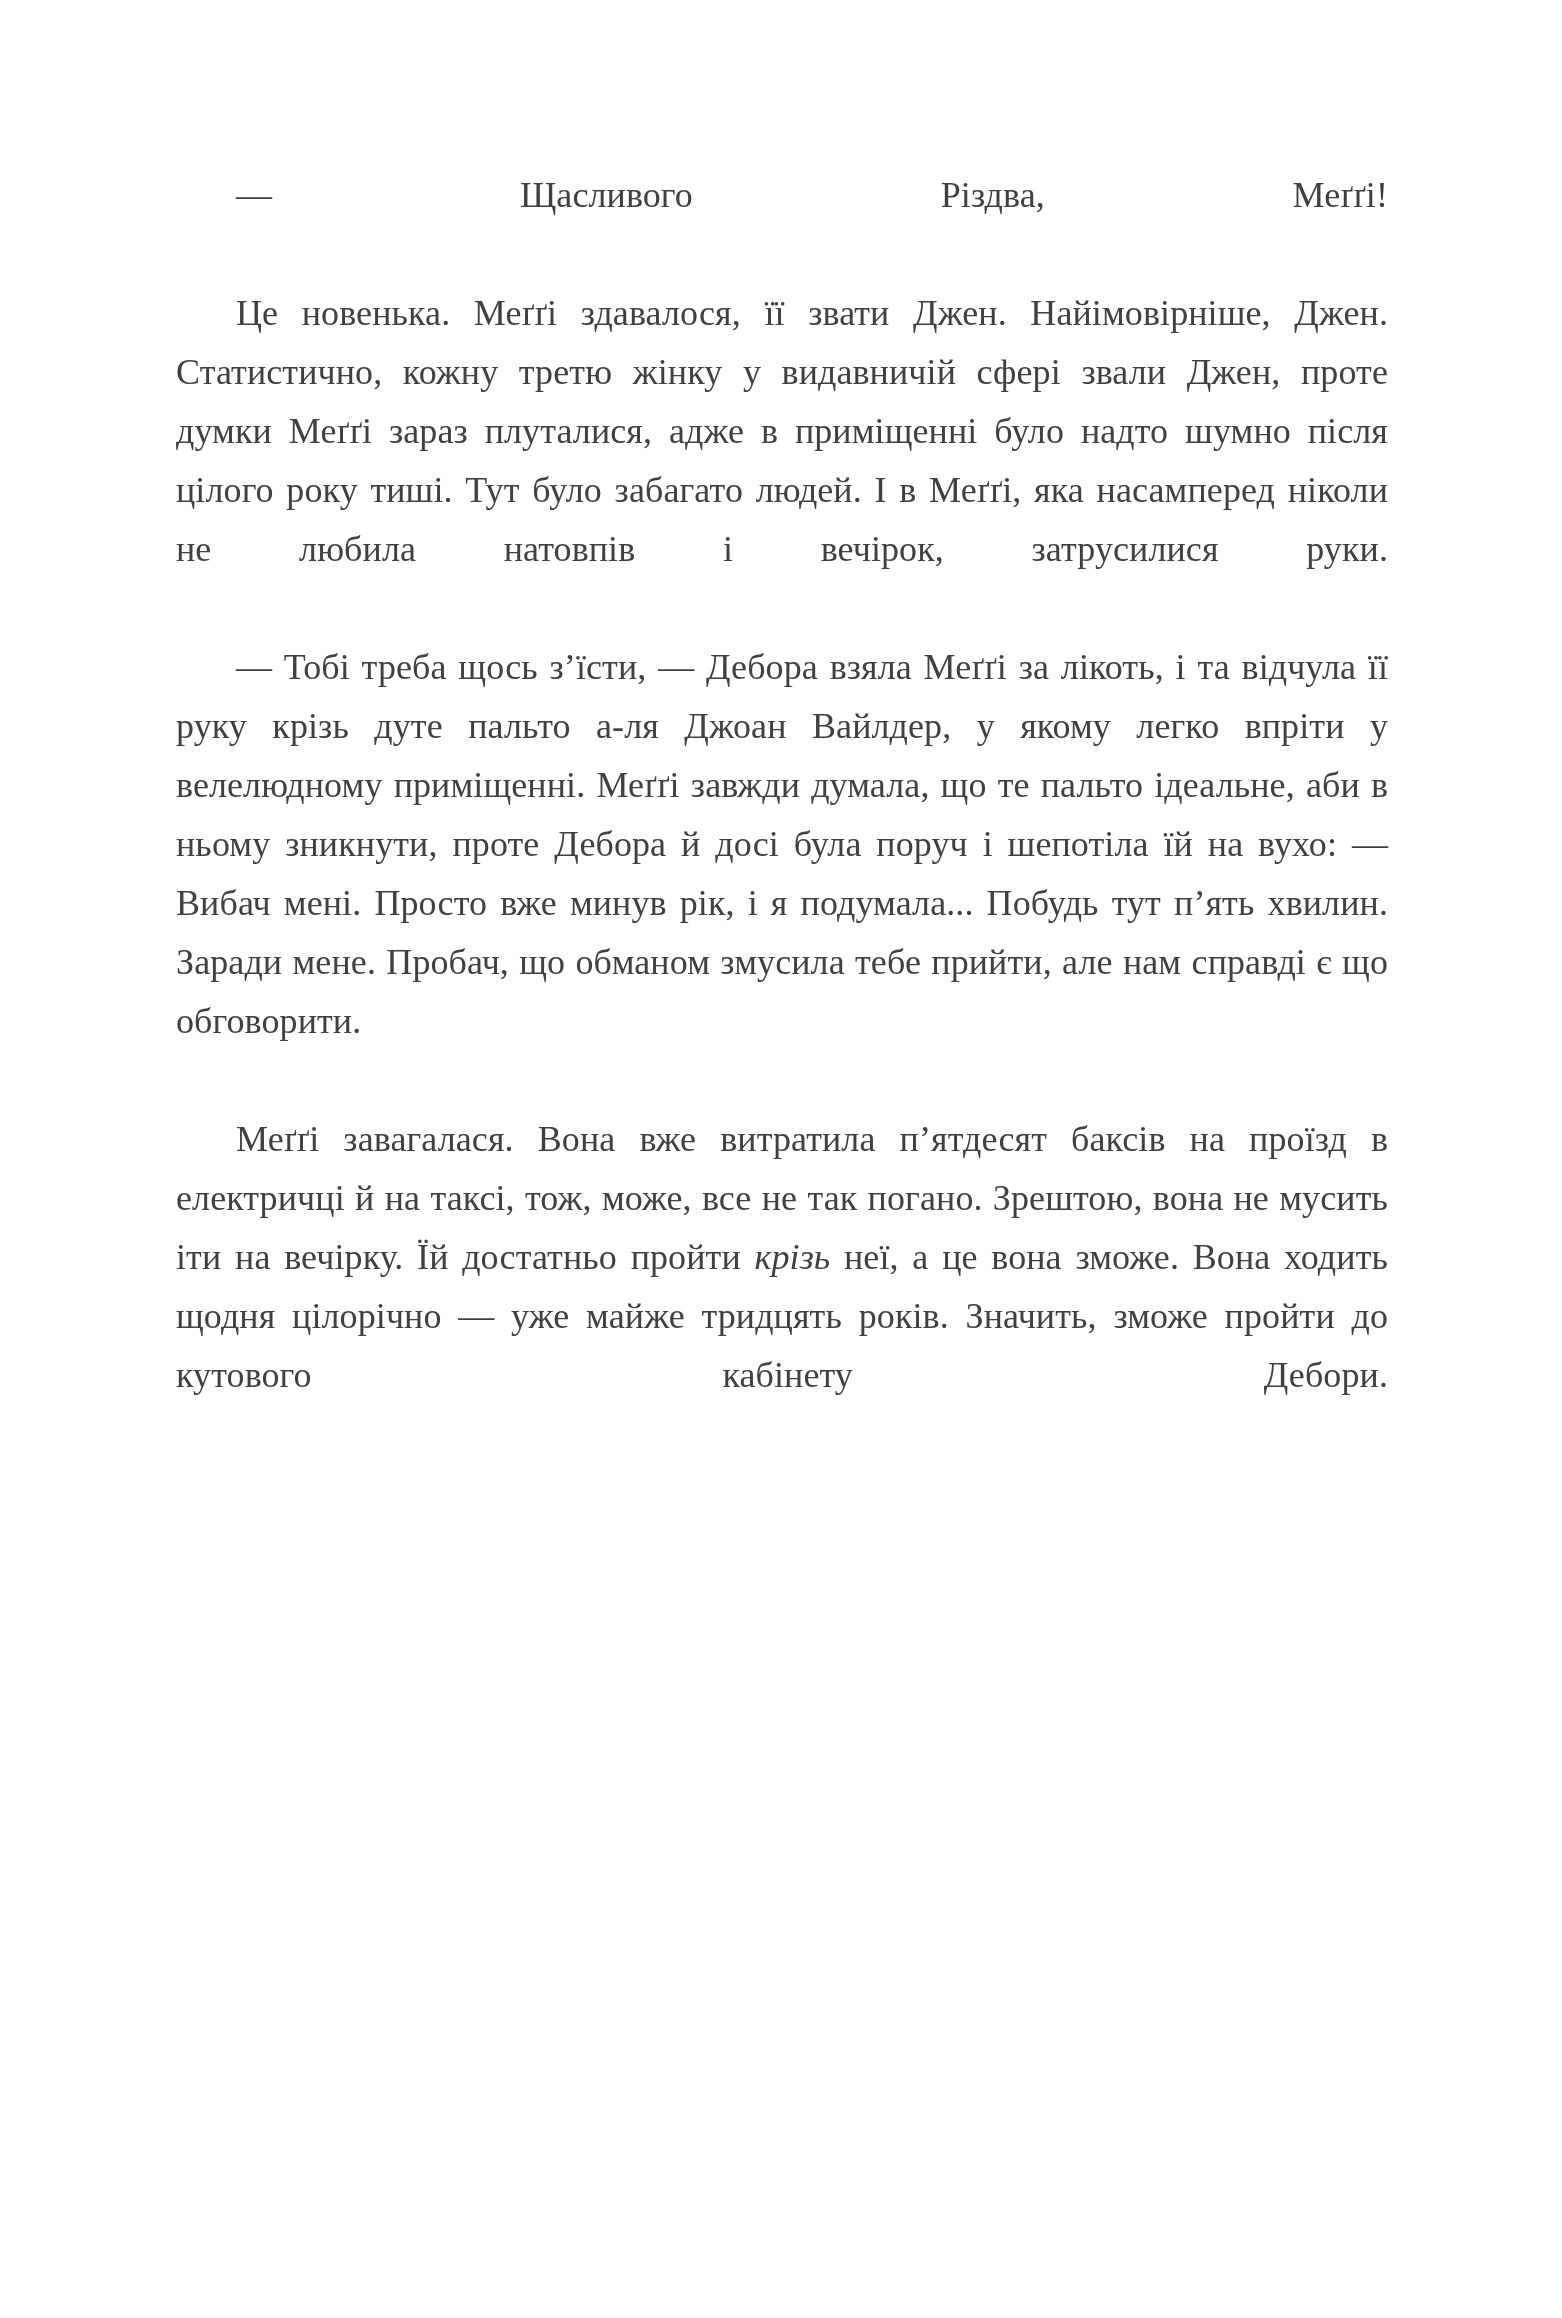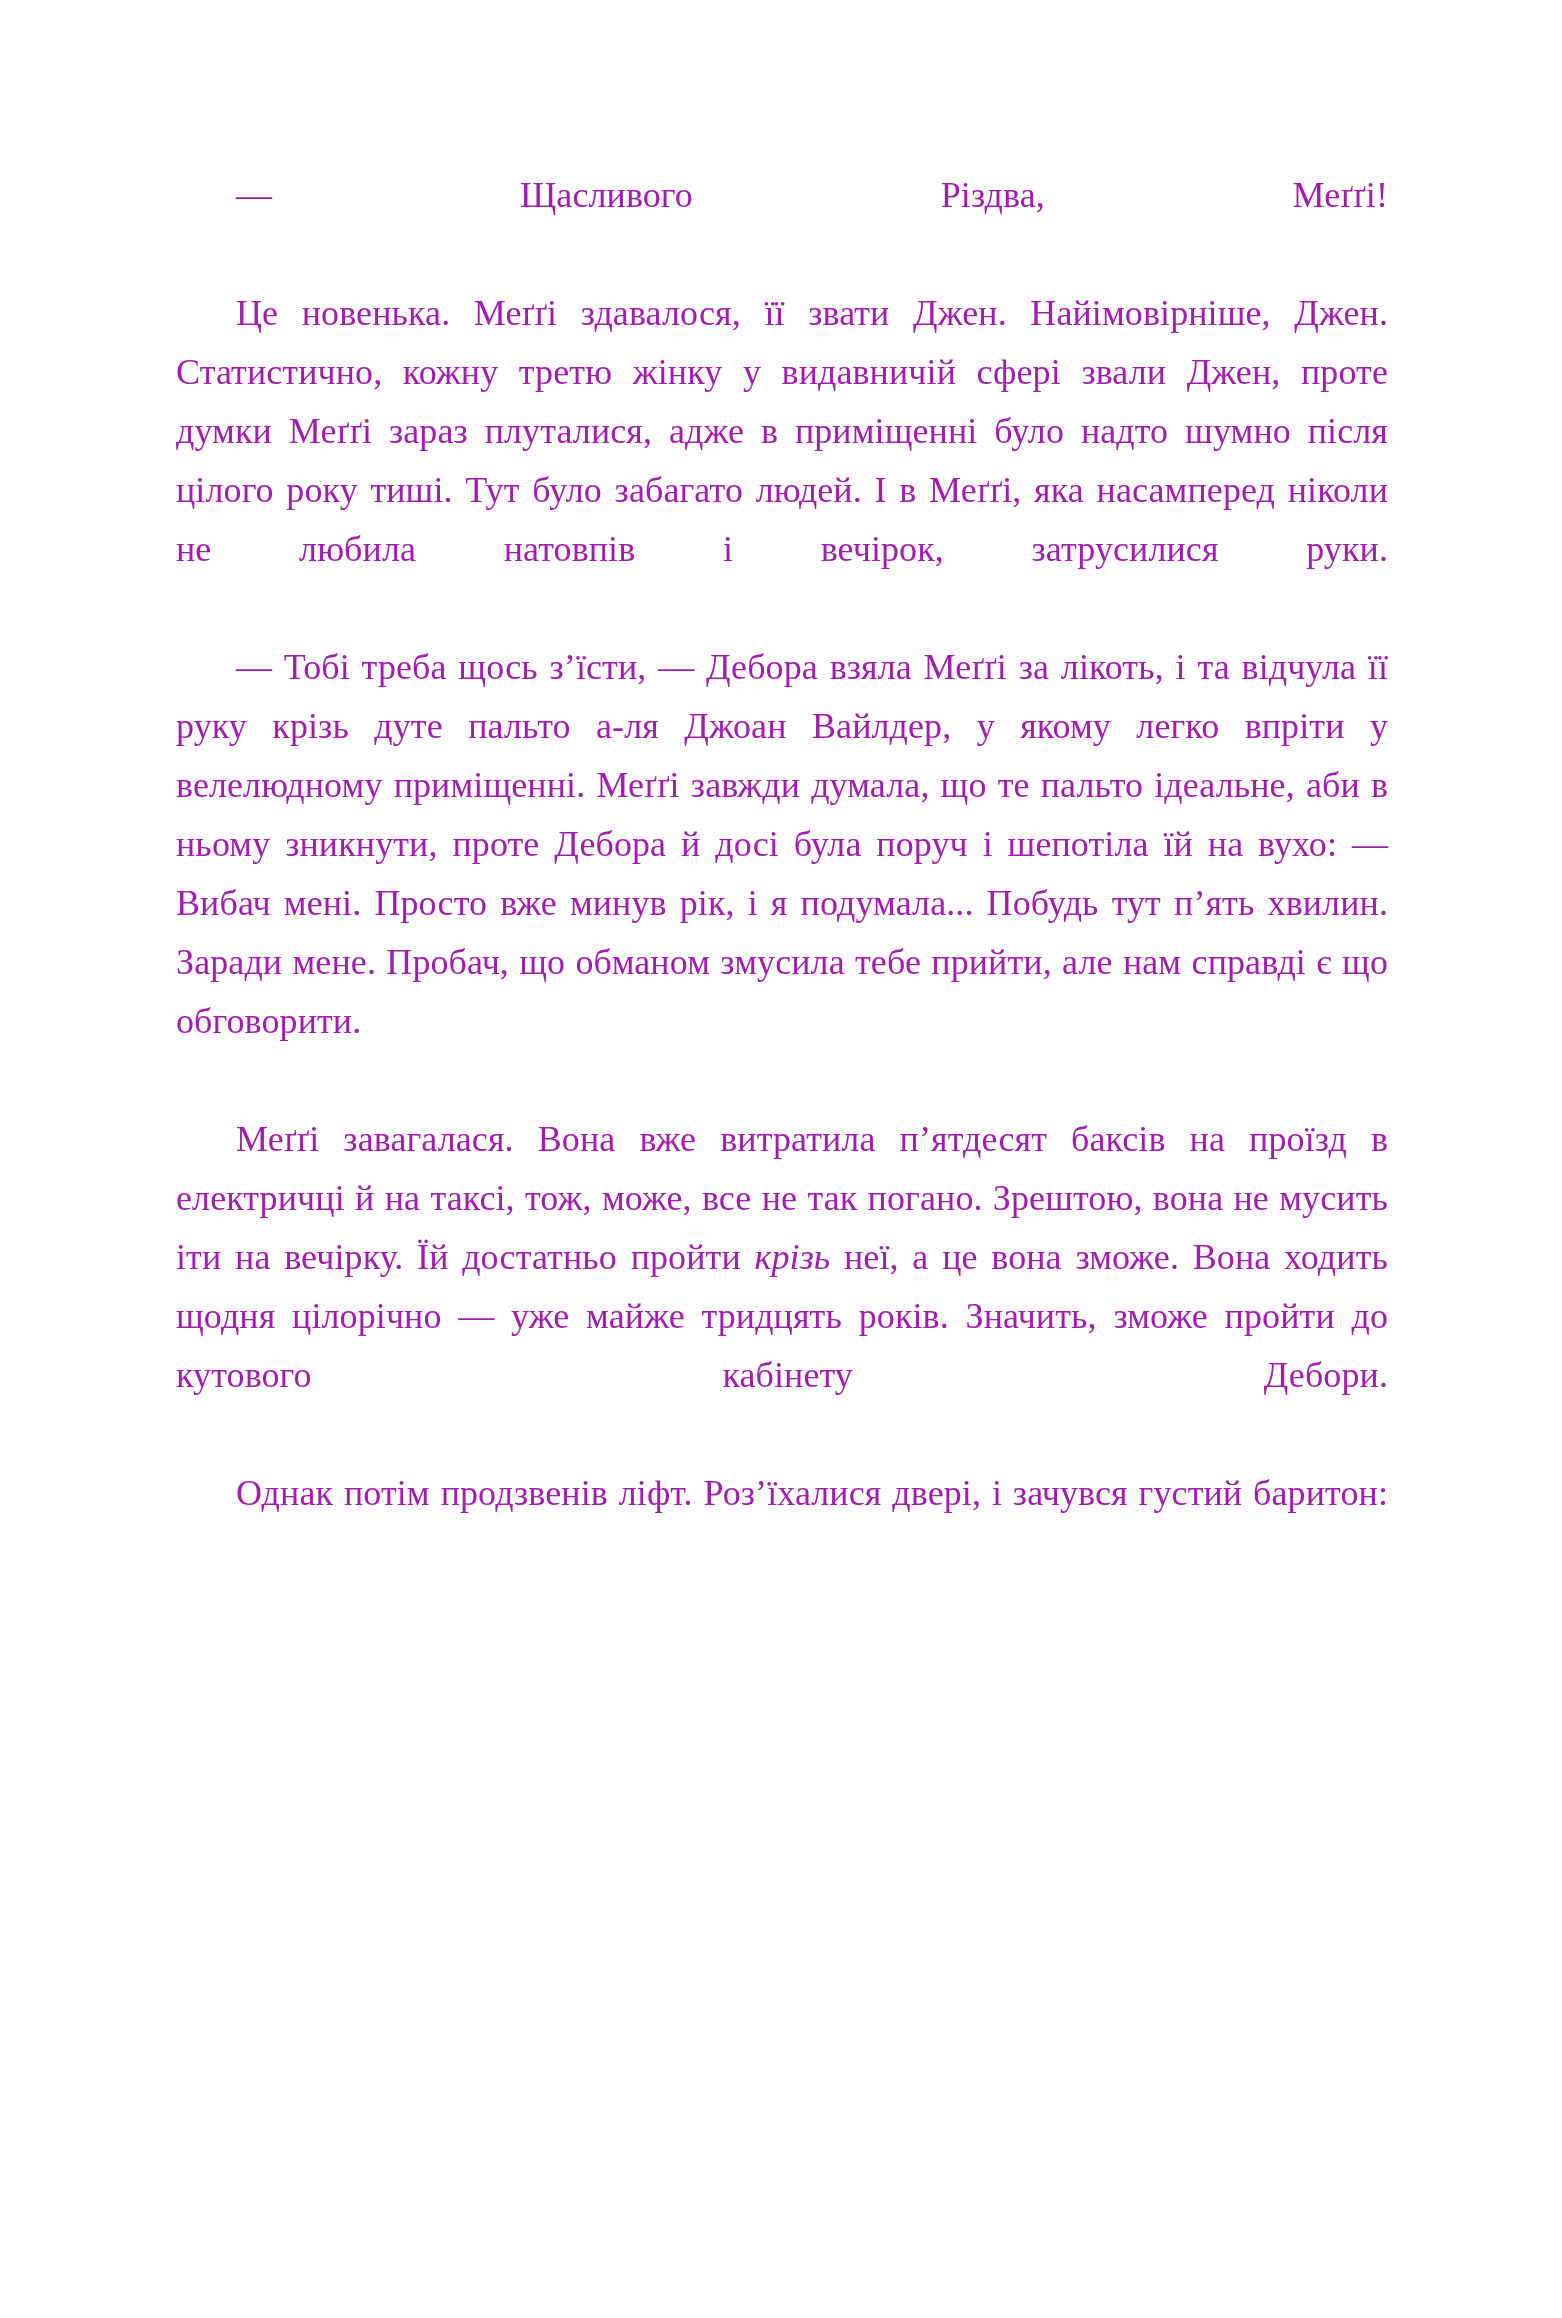--- a/index.html
+++ b/index.html
@@ -28,21 +28,21 @@
     top: 166px;
     width: 1212px;
   }
   p.para {
     margin: 0;
     font-size: 36px;
     line-height: 59px;
     text-align: justify;
     text-justify: inter-word;
     text-indent: 60px;
-    color: #a21caf;
+    color: #404040;
     letter-spacing: 0.1px;
     word-spacing: 0.4px;
     hyphens: manual;
   }
   p.para em {
   }
   
   p.para::after {
     content: "";
     display: inline-block;
@@ -53,16 +53,15 @@
 <body>
 
 <div class="page">
   <div class="text-column">
     <p class="para">— Щасливого Різдва, Меґґі!</p>
     <p class="para">Це новенька. Меґґі здавалося, її звати Джен. Найімовірніше, Джен. Статистично, кожну третю жінку у видавничій сфері звали Джен, проте думки Меґґі зараз плуталися, адже в приміщенні було надто шумно після цілого року тиші. Тут було забагато людей. І в Меґґі, яка насамперед ніколи не любила натовпів і вечірок, затрусилися руки.</p>
     <p class="para">— Тобі треба щось з’їсти, — Дебора взяла Меґґі за лікоть, і та відчула її руку крізь дуте пальто а-ля Джоан Вайлдер, у якому легко впріти у велелюдному приміщенні. Меґґі завжди думала, що те пальто ідеальне, аби в ньому зникнути, проте Дебора й досі була поруч і шепотіла їй на вухо: — Вибач мені. Просто вже минув рік, і я подумала... Побудь тут п’ять хвилин. Заради мене. Пробач, що обманом змусила тебе прийти, але нам справді є що обговорити.</p>
     <p class="para">
       <span>Меґґі завагалася. Вона вже витратила п’ятдесят баксів на проїзд в електричці й на таксі, тож, може, все не так погано. Зрештою, вона не мусить іти на вечірку. Їй достатньо пройти </span><em>крізь</em><span> неї, а це вона зможе. Вона ходить щодня цілорічно — уже майже тридцять років. Значить, зможе пройти до кутового кабінету Дебори.</span>
     </p>
-    <p class="para">Однак потім продзвенів ліфт. Роз’їхалися двері, і зачувся густий баритон:</p>
   </div>
 </div>
 
 
 </body></html>

